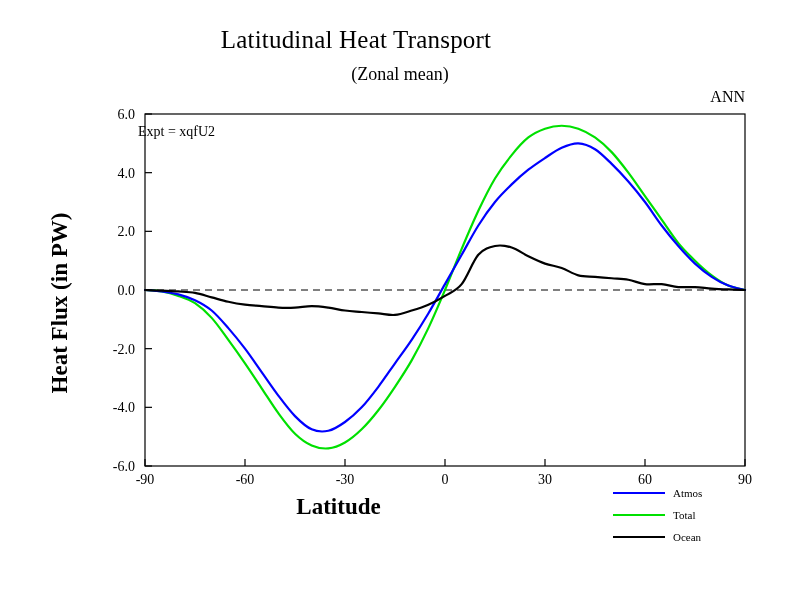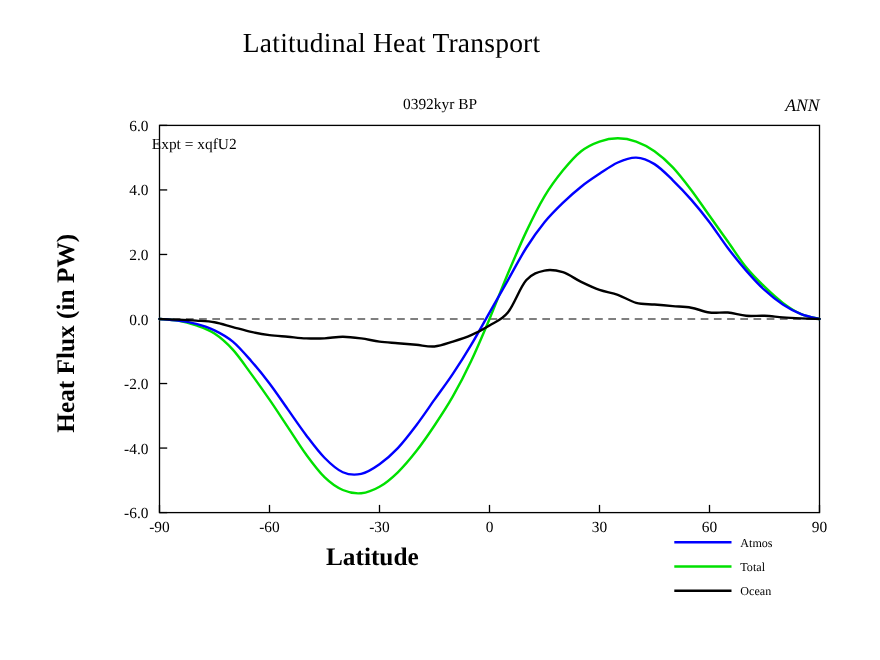--- a/index.html
+++ b/index.html
@@ -51,21 +51,20 @@
     top: 88px;
     width: 800px;
     text-align: center;
     font-size: 14px;
   }
   .label-season {
     position: absolute;
     right: 55px;
     top: 88px;
     font-size: 16px;
-    font-style: italic;
   }
   .axis-y-title {
     position: absolute;
     left: -60px;
     top: 290px;
     width: 240px;
     text-align: center;
     font-size: 23px;
     font-weight: bold;
     transform: rotate(-90deg);
@@ -95,22 +94,22 @@
     font-size: 11px;
     fill: #000000;
   }
 </style>
 </head>
 <body>
 
 <div id="chart-root">
 
   <div class="title-main">Latitudinal Heat Transport</div>
+  <div class="title-sub">(Zonal mean)</div>
   <div class="label-expt">Expt = xqfU2</div>
-  <div class="label-run">0392kyr BP</div>
   <div class="label-season">ANN</div>
 
   <div class="axis-y-title">Heat Flux (in PW)</div>
   <div class="axis-x-title">Latitude</div>
 
   <svg width="800" height="600">
     <rect id="plot-frame" x="145" y="114" width="600" height="352" fill="none" stroke="#000000" stroke-width="1.2"></rect>
     <line id="zero-line" x1="145" y1="290" x2="745" y2="290" stroke="#000000" stroke-width="1" stroke-dasharray="7,5"></line>
     <g id="x-ticks">
         <line x1="145" y1="466" x2="145" y2="459" stroke="#000" stroke-width="1.2"></line>

